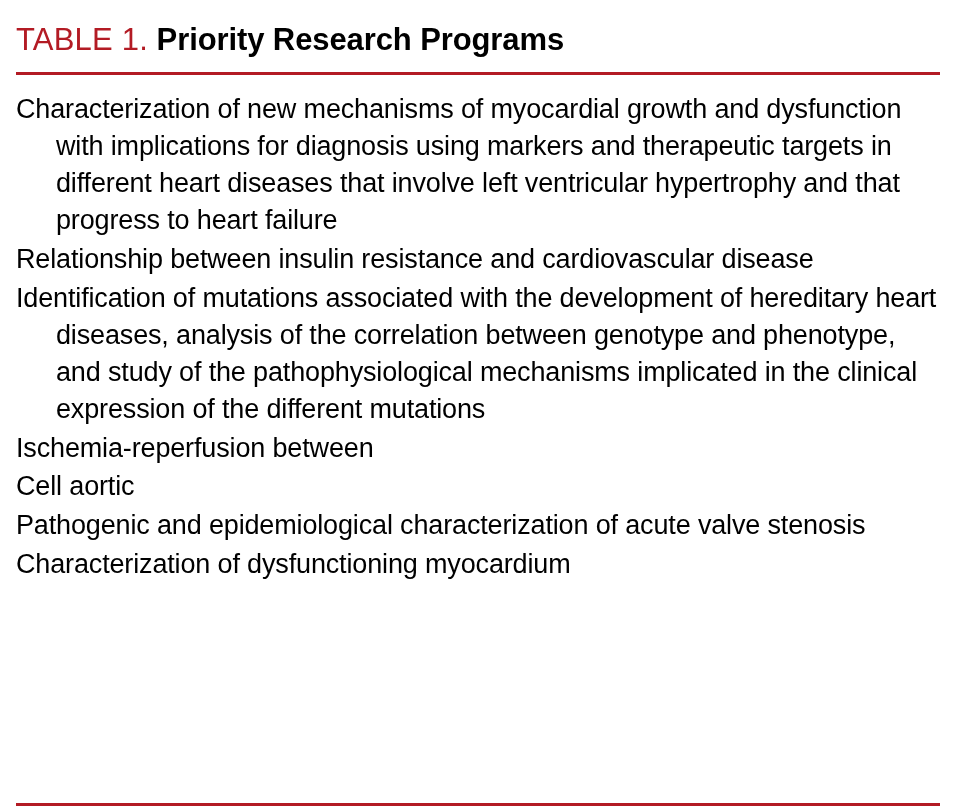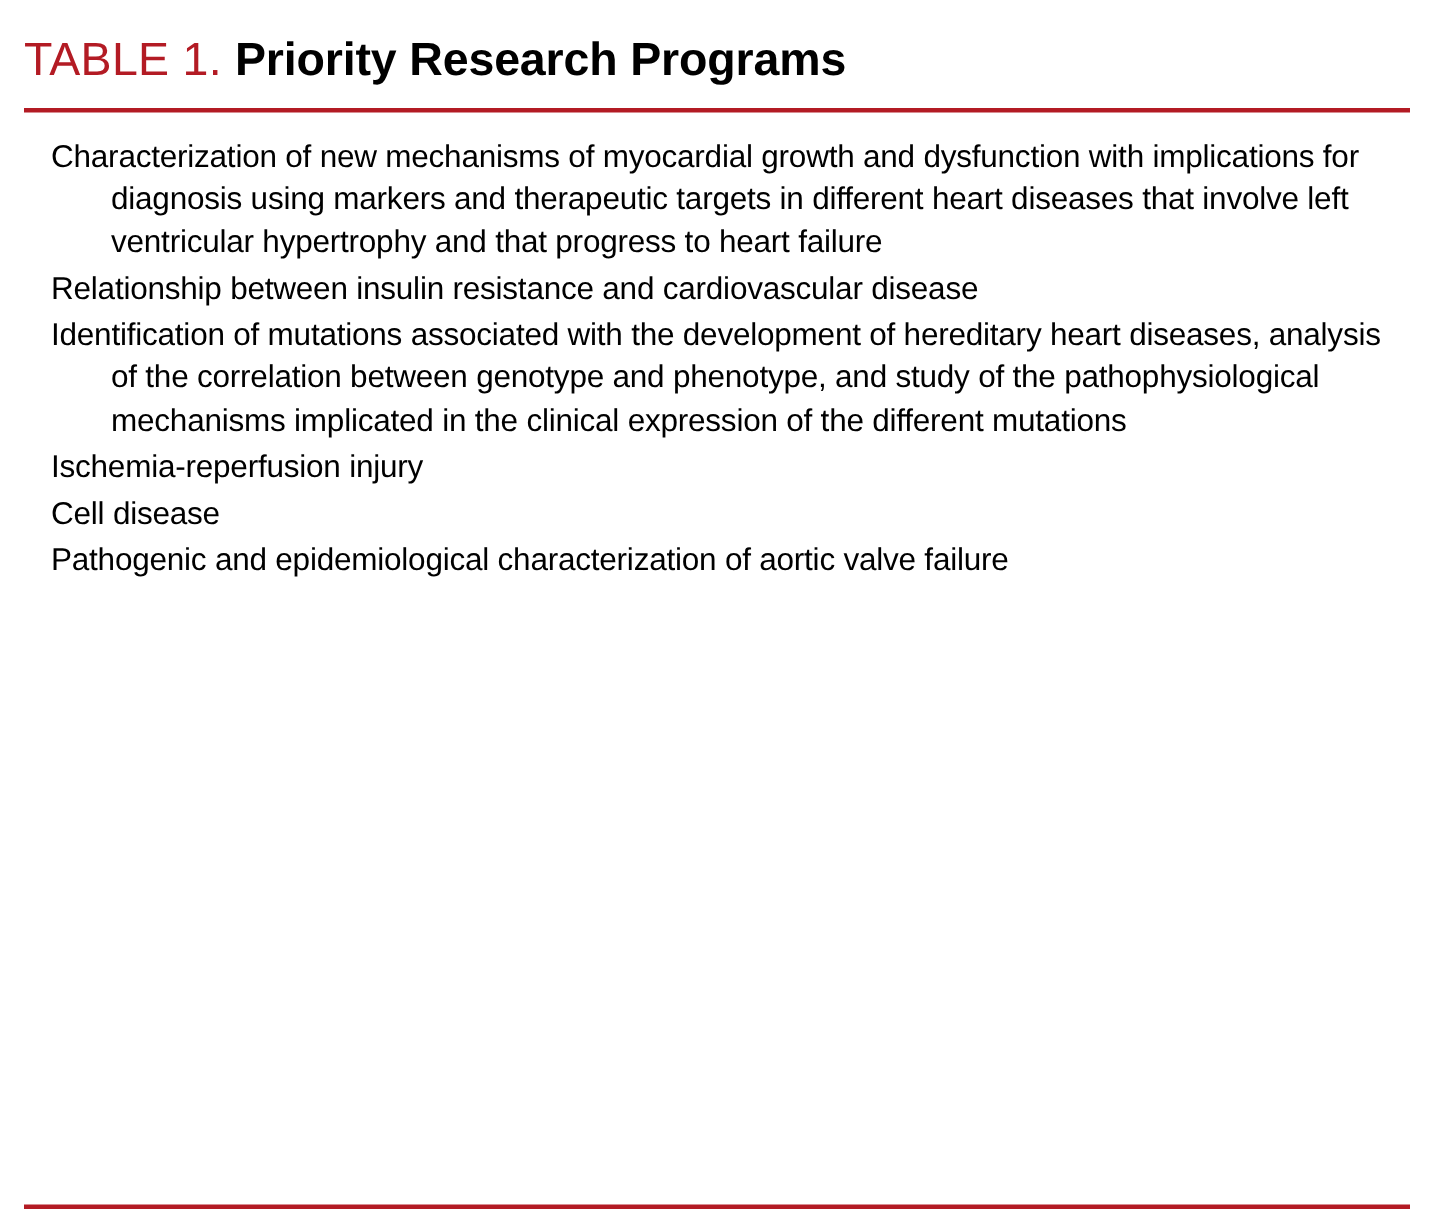--- a/index.html
+++ b/index.html
@@ -41,23 +41,22 @@
   .rule {
     height: 3px;
     background: #b31b24;
     width: 100%;
     flex: none;
   }
   .rule-top { margin-bottom: 0; }
   .table-body {
     flex: 1 1 auto;
     padding-top: 16px;
-    font-size: 21px;
+    font-size: 27px;
     line-height: 1.37;
-    margin-left: 18px;
   }
   .row {
     padding: 0 0 0 0;
     margin: 0 0 2px 0;
     text-indent: 0;
     padding-left: 40px;
     text-indent: -40px;
     max-width: 900px;
     letter-spacing: -0.15px;
   }
@@ -74,20 +73,21 @@
     <span class="caption-label">TABLE 1.</span>
     <span class="caption-title">Priority Research Programs</span>
   </div>
 
   <div class="rule rule-top"></div>
 
   <div class="table-body">
     <div class="row">Characterization of new mechanisms of myocardial growth and dysfunction with implications for diagnosis using markers and therapeutic targets in different heart diseases that involve left ventricular hypertrophy and that progress to heart failure</div>
     <div class="row">Relationship between insulin resistance and cardiovascular disease</div>
     <div class="row">Identification of mutations associated with the development of hereditary heart diseases, analysis of the correlation between genotype and phenotype, and study of the pathophysiological mechanisms implicated in the clinical expression of the different mutations</div>
-    <div class="row">Ischemia-reperfusion injury</div>
-    <div class="row">Cell disease</div>
-    <div class="row">Pathogenic and epidemiological characterization of aortic valve failure</div>
+    <div class="row">Ischemia-reperfusion between</div>
+    <div class="row">Cell aortic</div>
+    <div class="row">Pathogenic and epidemiological characterization of acute valve stenosis</div>
+    <div class="row">Characterization of dysfunctioning myocardium</div>
   </div>
 
   <div class="rule rule-bottom"></div>
 
 </div>
 
 </body></html>

